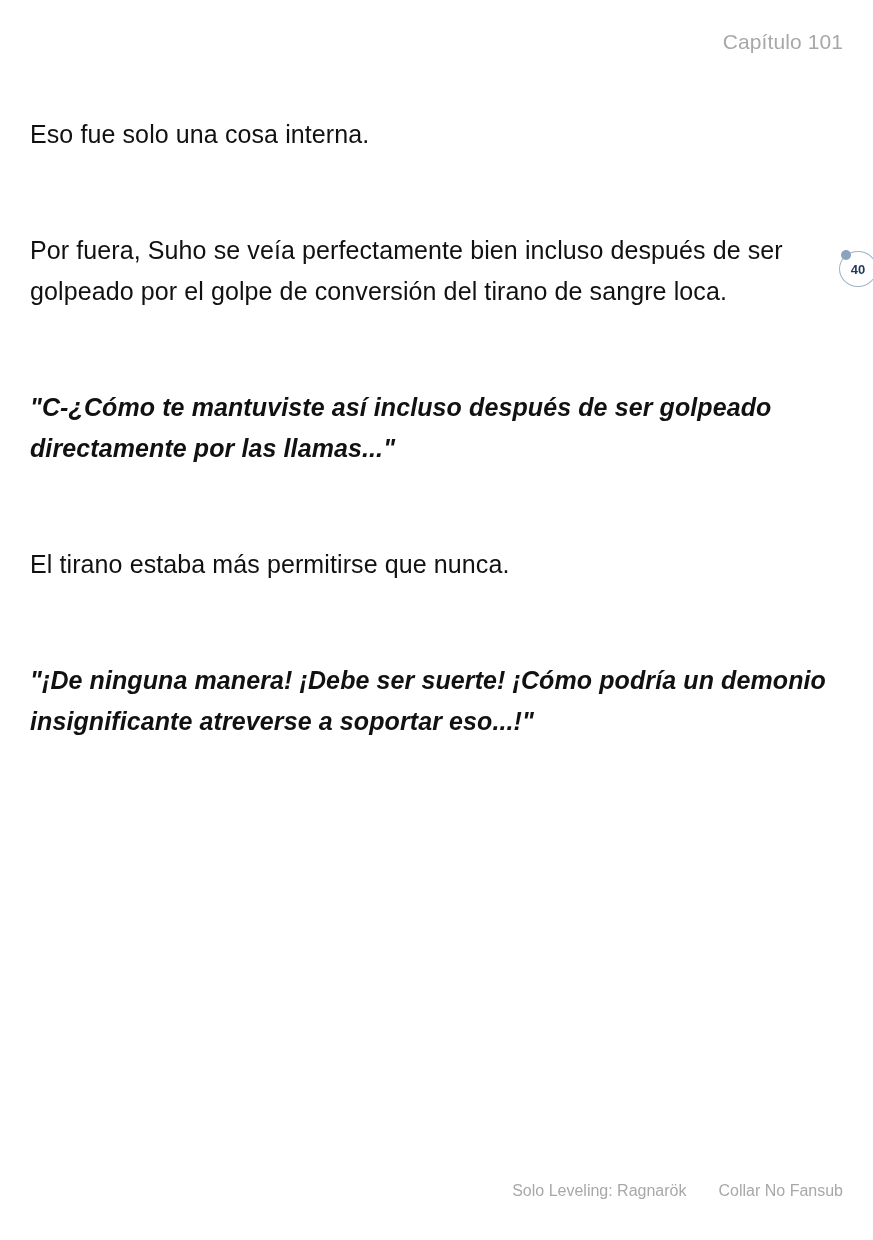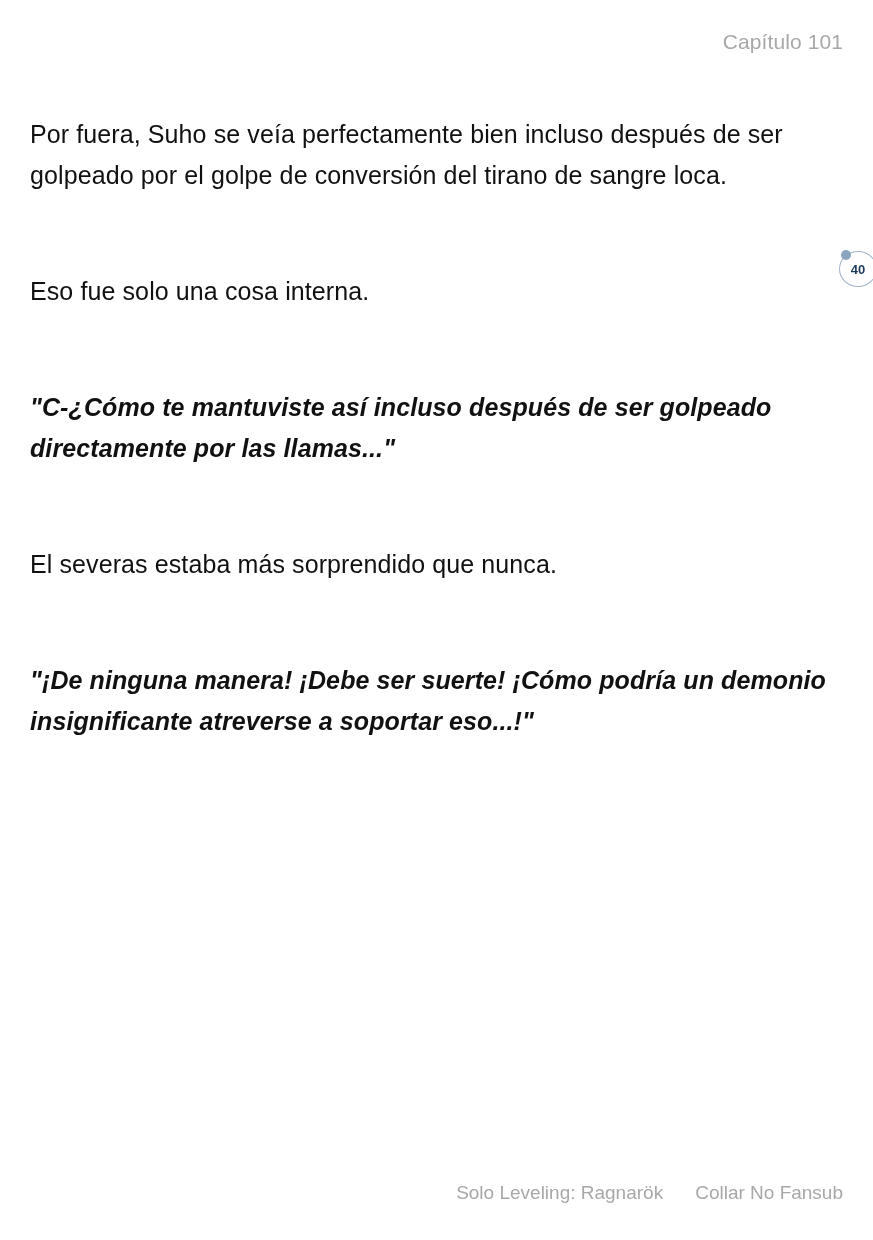--- a/index.html
+++ b/index.html
@@ -63,41 +63,41 @@
       top: 250px;
       width: 10px;
       height: 10px;
       border-radius: 50%;
       background: #8aa3bf;
     }
     .footer {
       position: absolute;
       right: 30px;
       top: 1182px;
-      font-size: 19px;
+      font-size: 16px;
       color: #a8a8a8;
       display: flex;
       gap: 32px;
       text-align: center;
     }
   </style>
 </head>
 <body>
 
 <div class="chapter-header">Capítulo 101</div>
 
 <div class="page-badge">
   <span>40</span>
 </div>
 <div class="page-badge-dot"></div>
 
 <div class="content">
+  <p class="para">Eso fue solo una cosa interna.</p>
   <p class="para">Por fuera, Suho se veía perfectamente bien incluso después de ser golpeado por el golpe de conversión del tirano de sangre loca.</p>
-  <p class="para">Eso fue solo una cosa interna.</p>
   <p class="para dialog">"C-¿Cómo te mantuviste así incluso después de ser golpeado directamente por las llamas..."</p>
-  <p class="para">El severas estaba más sorprendido que nunca.</p>
+  <p class="para">El tirano estaba más permitirse que nunca.</p>
   <p class="para dialog">"¡De ninguna manera! ¡Debe ser suerte! ¡Cómo podría un demonio insignificante atreverse a soportar eso...!"</p>
 </div>
 
 <div class="footer">
   <span>Solo Leveling: Ragnarök</span>
   <span>Collar No Fansub</span>
 </div>
 
 </body></html>

